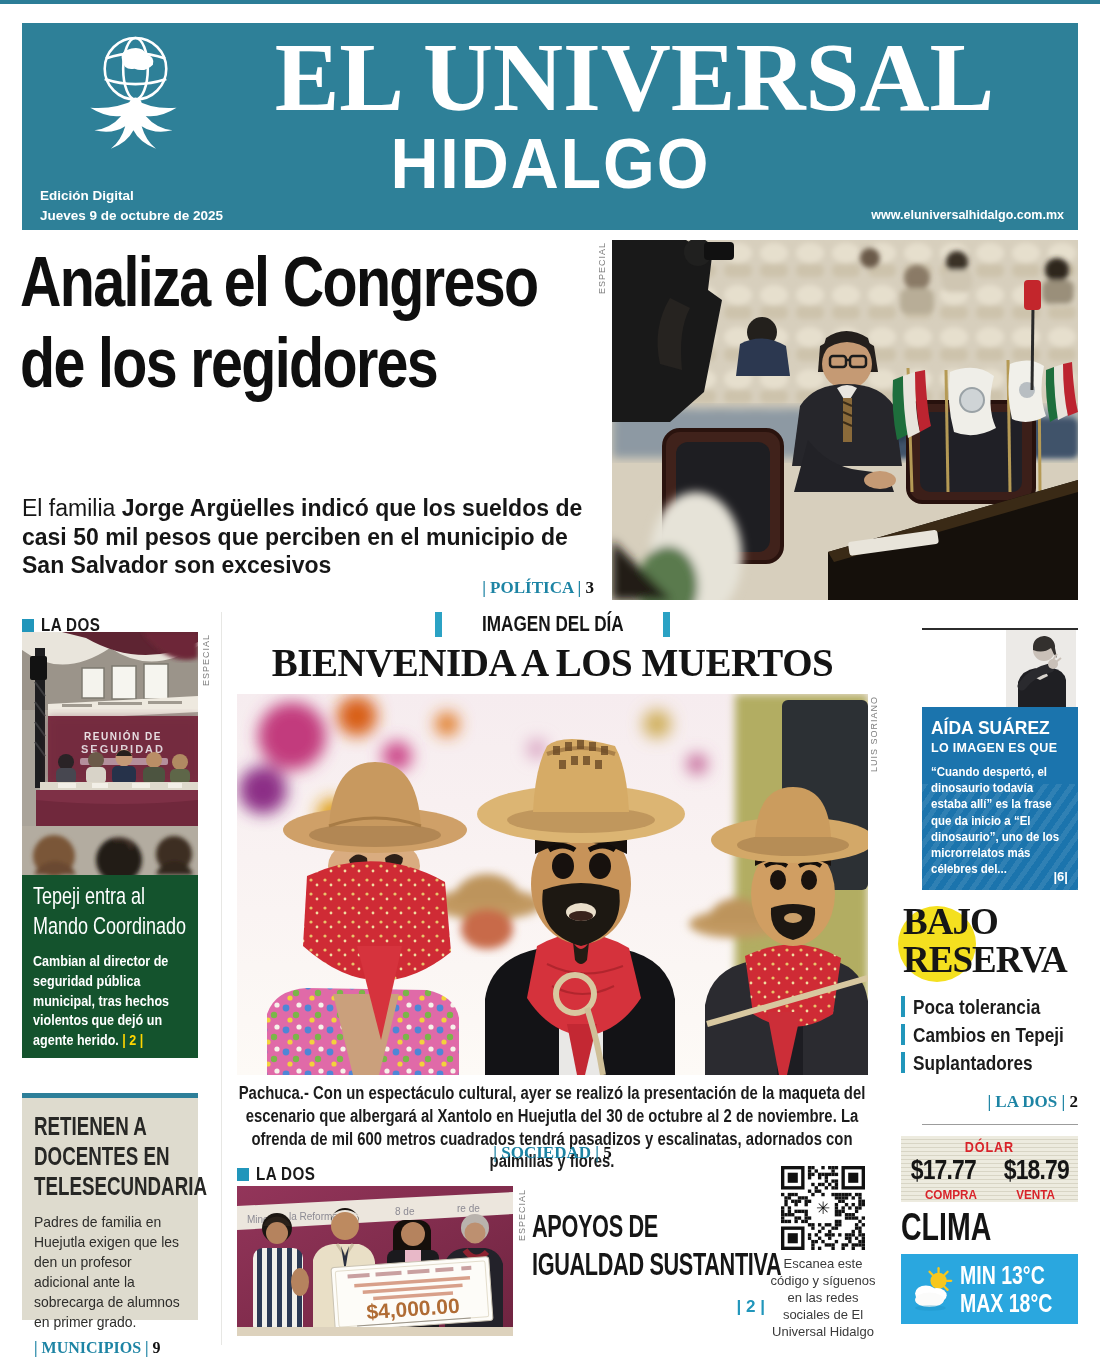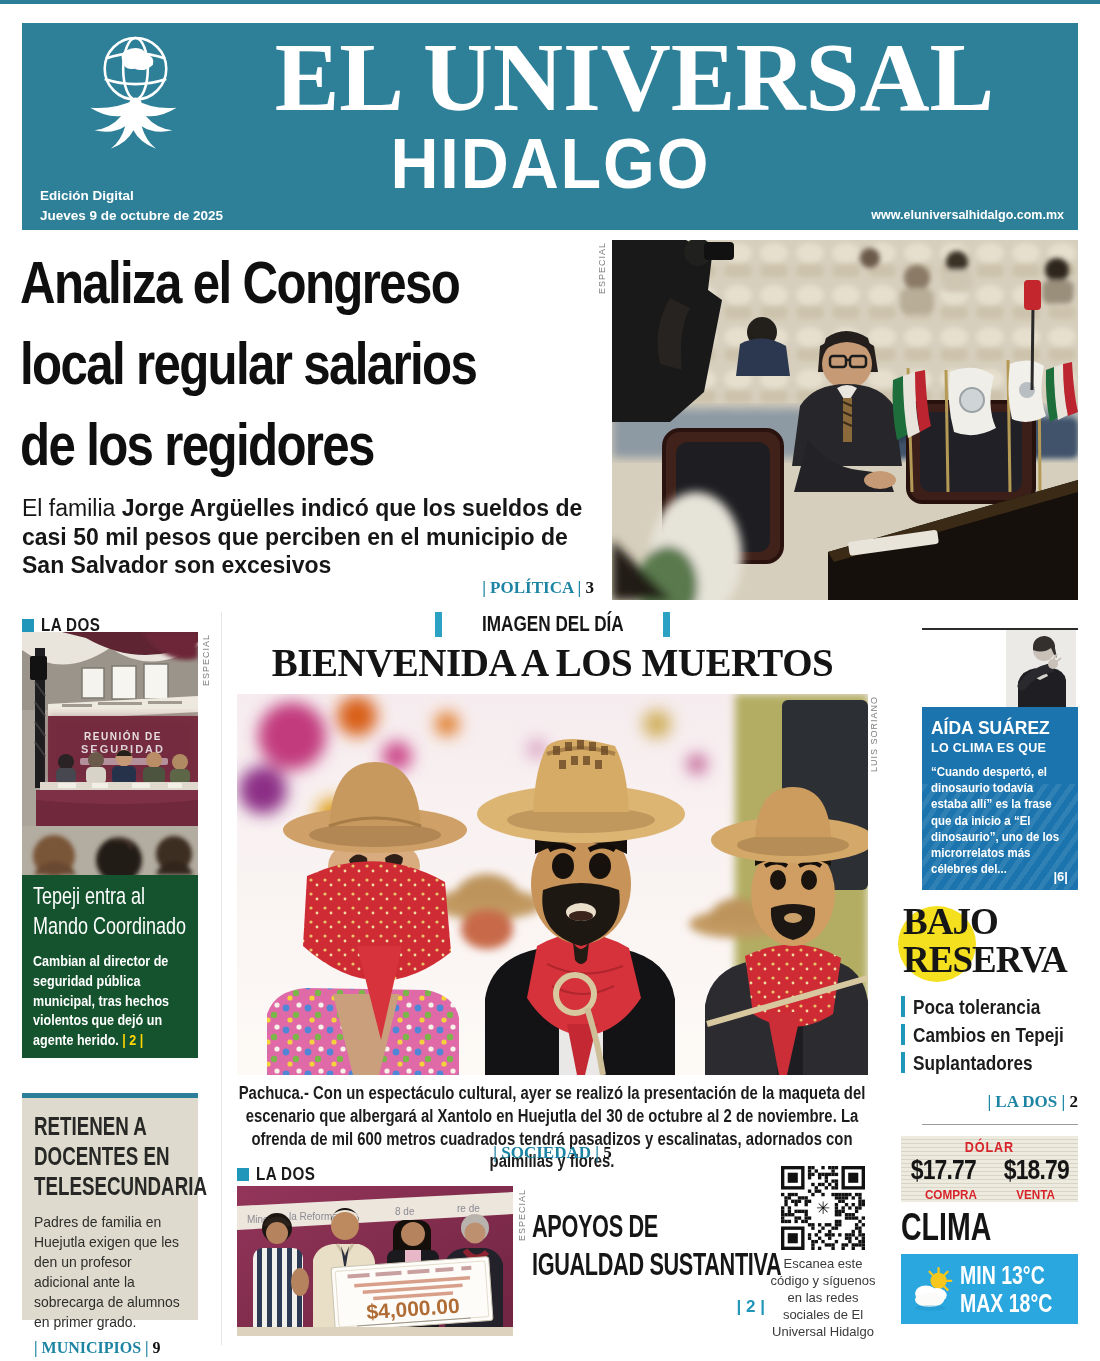--- a/index.html
+++ b/index.html
@@ -13,21 +13,21 @@
   
   #topstrip{left:0;top:0;width:1100px;height:4px;background:#2c7d97;}
   #masthead{left:22px;top:23px;width:1056px;height:207px;background:#2e8098;}
   #brand{left:175px;right:6px;top:6px;text-align:center;color:#fff;
          font-family:"Liberation Serif",serif;font-weight:bold;font-size:97px;line-height:1;letter-spacing:0;}
   #region{left:0;right:0;top:106px;text-align:center;color:#fff;font-weight:bold;
           font-size:70px;line-height:1;letter-spacing:2px;}
   .mast-small{color:#fff;font-size:13.5px;font-weight:bold;}
   
   #lead-headline{left:20px;top:242px;width:600px;}
-  #lead-headline .hl{font-weight:bold;font-size:60px;line-height:81px;letter-spacing:-2px;color:#0f0f0f;}
+  #lead-headline .hl{font-weight:bold;font-size:70px;line-height:81px;letter-spacing:-2px;color:#0f0f0f;}
   #lead-deck{left:22px;top:494px;width:586px;font-size:23px;line-height:1.24;color:#161616;font-weight:bold;}
   #lead-deck .lt{font-weight:normal;}
   .secref{font-family:"Liberation Serif",serif;font-weight:bold;font-size:17px;color:#1d84a4;}
   .secref .pg{color:#111;}
   #lead-ref{left:22px;top:578px;width:572px;text-align:right;}
   #congress-photo{left:612px;top:240px;width:466px;height:360px;}
   
   .kicker-row{display:flex;align-items:center;gap:7px;}
   .kicker-sq{width:12px;height:13px;background:#2196bb;}
   .kicker-lb{font-weight:bold;font-size:19px;color:#191919;letter-spacing:.5px;}
@@ -118,21 +118,20 @@
     </svg>
     <div class="abs" id="brand">EL UNIVERSAL</div>
     <div class="abs" id="region"><span class="xcc" style="--sx:.95">HIDALGO</span></div>
     <div class="abs mast-small" style="left:18px;bottom:27px">Edición Digital</div>
     <div class="abs mast-small" style="left:18px;bottom:7px">Jueves 9 de octubre de 2025</div>
     <div class="abs mast-small" style="right:14px;bottom:8px;font-size:12.5px">www.eluniversalhidalgo.com.mx</div>
   </div>
 
   <div class="abs" id="lead-headline">
     <div class="hl"><span class="xc" style="--sx:.82">Analiza el Congreso</span></div>
-    <div class="hl"><span class="xc" style="--sx:.82">local regular salarios</span></div>
     <div class="hl"><span class="xc" style="--sx:.82">de los regidores</span></div>
   </div>
   <p class="abs" id="lead-deck" style="margin:0"><span class="lt">El familia </span><span>Jorge Argüelles</span><span> indicó que los sueldos de casi 50 mil pesos que perciben en el municipio de San Salvador son excesivos</span></p>
   <div class="abs secref" id="lead-ref"><span>| POLÍTICA | </span><span class="pg">3</span></div>
   <span class="vtx" style="left:597px;top:242px">ESPECIAL</span>
 
   <svg class="abs" id="congress-photo" viewBox="0 0 466 360" preserveAspectRatio="none">
     <defs>
       <pattern id="seatp" width="36" height="42" patternUnits="userSpaceOnUse">
         <ellipse cx="18" cy="13" rx="14" ry="10" fill="#e6dfcd"></ellipse>
@@ -698,21 +697,21 @@
     <circle cx="38" cy="20" r="11" fill="#c9c0b8"></circle>
     <path d="M27,16 a11,11 0 0 1 22,2 l2,10 q-4,-4 -6,-10 q-8,6 -18,2 Z" fill="#33302e"></path>
     <path d="M12,77 V52 q4,-12 18,-14 l16,0 q12,2 14,12 v27 Z" fill="#1f1f23"></path>
     <path d="M30,38 l8,0 4,8 -8,4 -8,-4 Z" fill="#d8d4ce"></path>
     <path d="M16,56 q10,-14 28,-18" stroke="#2a2a2e" stroke-width="9" fill="none" stroke-linecap="round"></path>
     <circle cx="47" cy="34" r="5" fill="#c9c0b8"></circle>
     <path d="M47,30 l4,-6 M50,32 l5,-4" stroke="#c9c0b8" stroke-width="2"></path>
   </svg>
   <div class="abs" id="aida-box">
     <div class="aa"><span class="xc" style="--sx:.92">AÍDA SUÁREZ</span></div>
-    <div class="ac">LO CLIMA ES QUE</div>
+    <div class="ac">LO IMAGEN ES QUE</div>
     <div class="ax">“Cuando despertó, el dinosaurio todavía estaba allí” es la frase que da inicio a “El dinosaurio”, uno de los microrrelatos más célebres del...</div>
     <div class="ap">|6|</div>
     <div id="aida-stripes"></div>
   </div>
 
   <div class="abs" id="yellow-circle"></div>
   <div class="abs" id="bajo-title">
     <div>BAJO</div>
     <div>RESERVA</div>
   </div>

